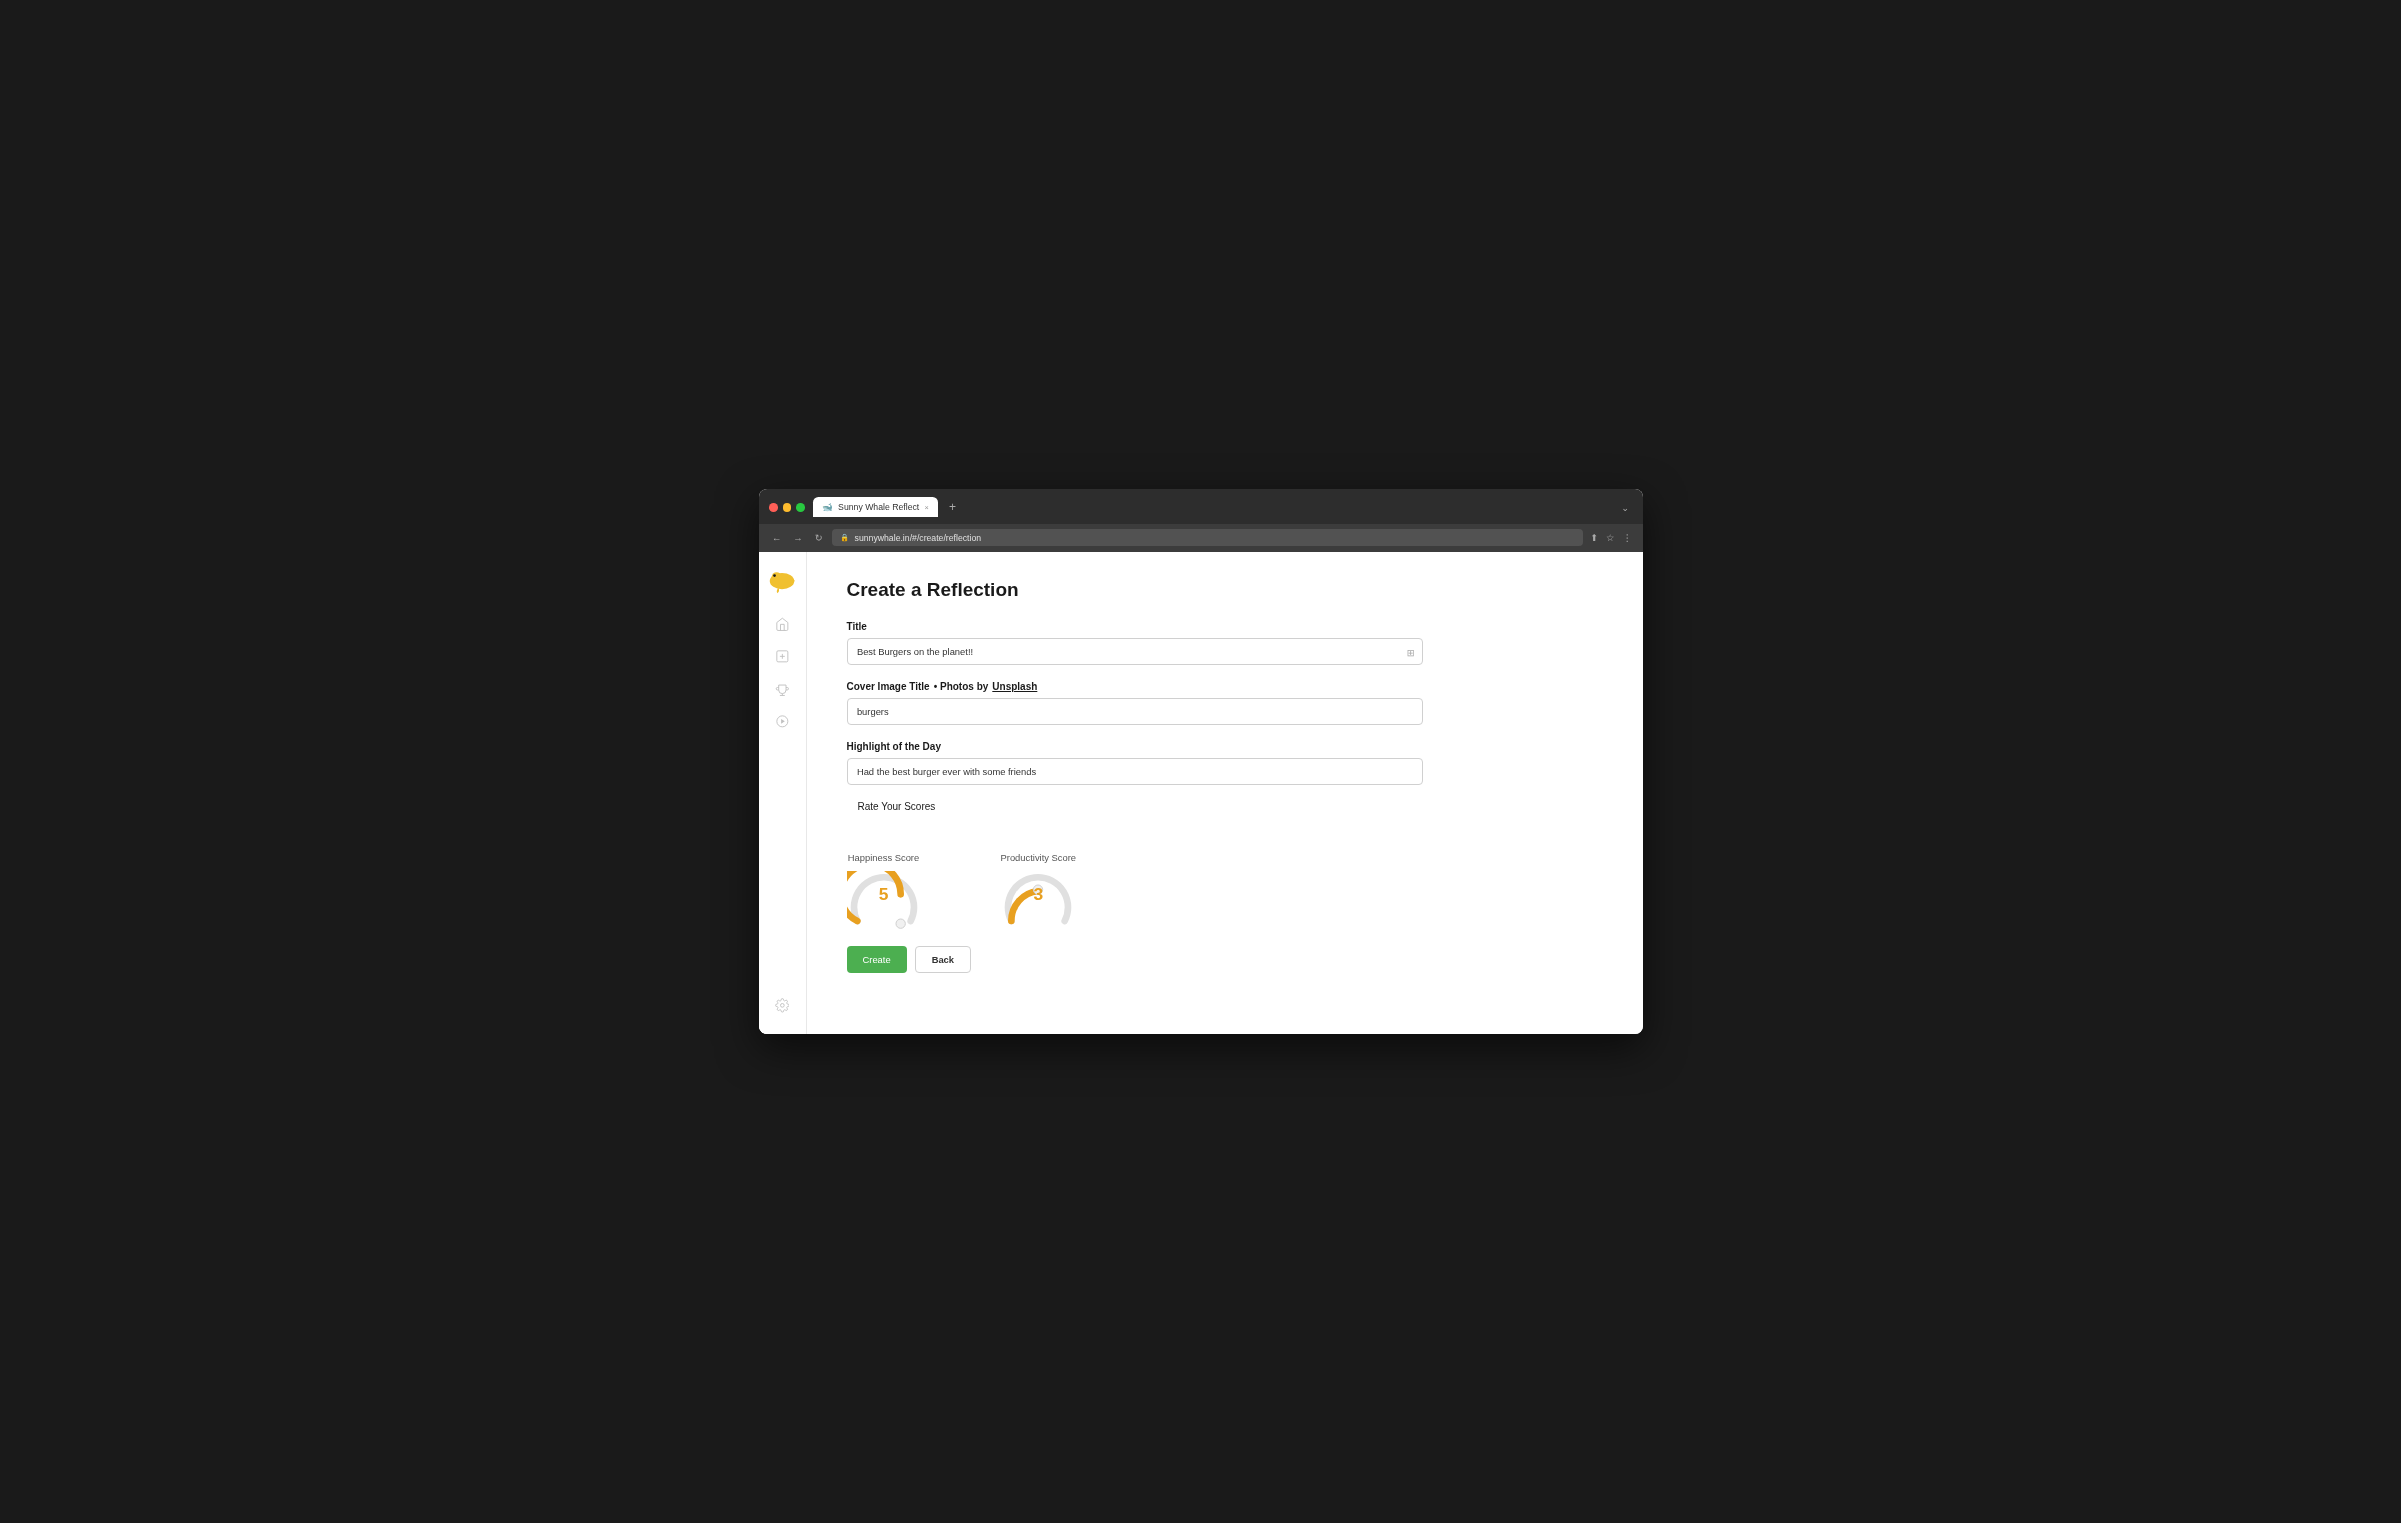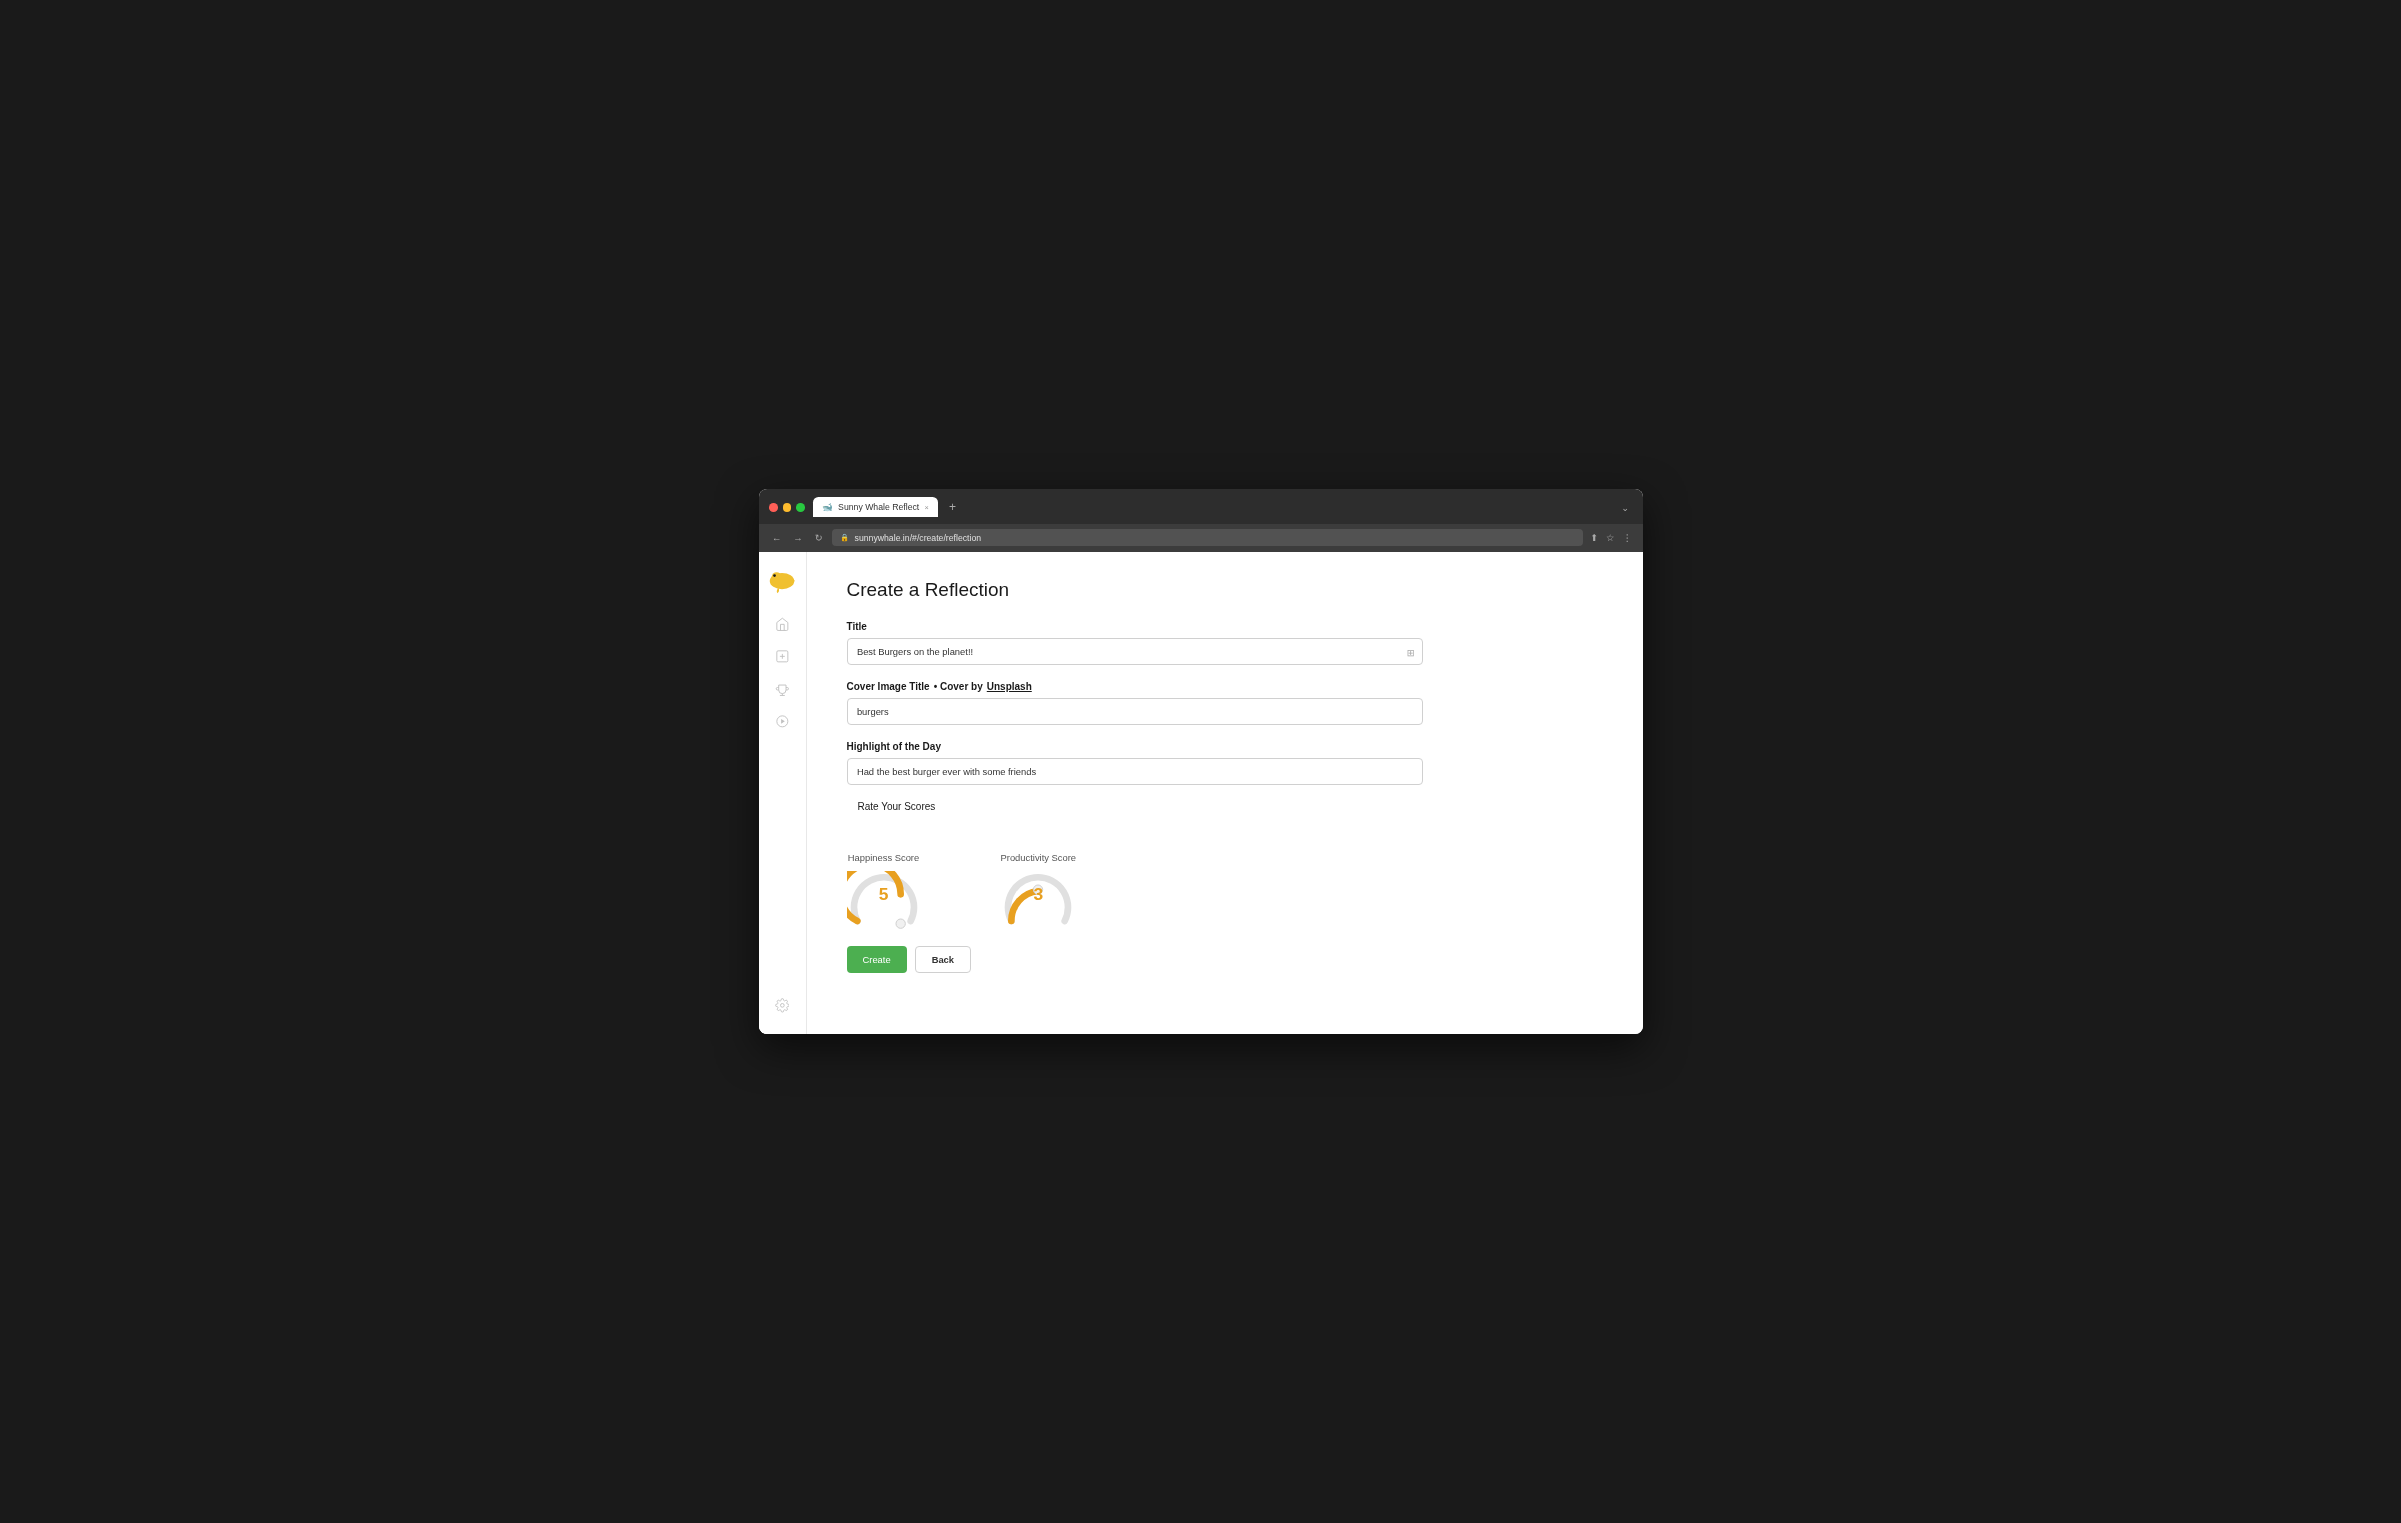--- a/index.html
+++ b/index.html
@@ -194,21 +194,21 @@
 
     
     .main-content {
       flex: 1;
       padding: 27px 40px;
       overflow-y: auto;
     }
 
     .page-title {
       font-size: 19px;
-      font-weight: 400;
+      font-weight: 700;
       color: #1a1a1a;
       margin-bottom: 20px;
     }
 
     .form-section {
       margin-bottom: 16px;
     }
 
     .form-label {
       font-size: 10px;
@@ -426,21 +426,21 @@
         <label class="form-label">Title</label>
         <div class="input-wrapper">
           <input type="text" style="width: 100%; border: 0.7px solid rgb(208, 208, 208); border-radius: 4px; padding: 6.7px 27px 6.7px 9.4px; font-size: 9.4px; color: rgb(51, 51, 51); outline: none;" value="Best Burgers on the planet!!">
           <span class="input-icon">⊞</span>
         </div>
       </div>
 
       <div class="form-section">
         <div class="cover-label">
           <span class="form-label" style="margin-bottom:0;">Cover Image Title</span>
-          <span style="font-size:10px;font-weight:600;color:#1a1a1a;">• Cover by</span>
+          <span style="font-size:10px;font-weight:600;color:#1a1a1a;">• Photos by</span>
           <a href="#" style="font-size:10px;font-weight:600;color:#1a1a1a;text-decoration:underline;">Unsplash</a>
         </div>
         <div class="input-wrapper">
           <input type="text" style="width: 100%; border: 0.7px solid rgb(208, 208, 208); border-radius: 4px; padding: 6.7px 9.4px; font-size: 9.4px; color: rgb(51, 51, 51); outline: none;" value="burgers">
         </div>
       </div>
 
       <div class="form-section">
         <label class="form-label">Highlight of the Day</label>
         <div class="input-wrapper">

